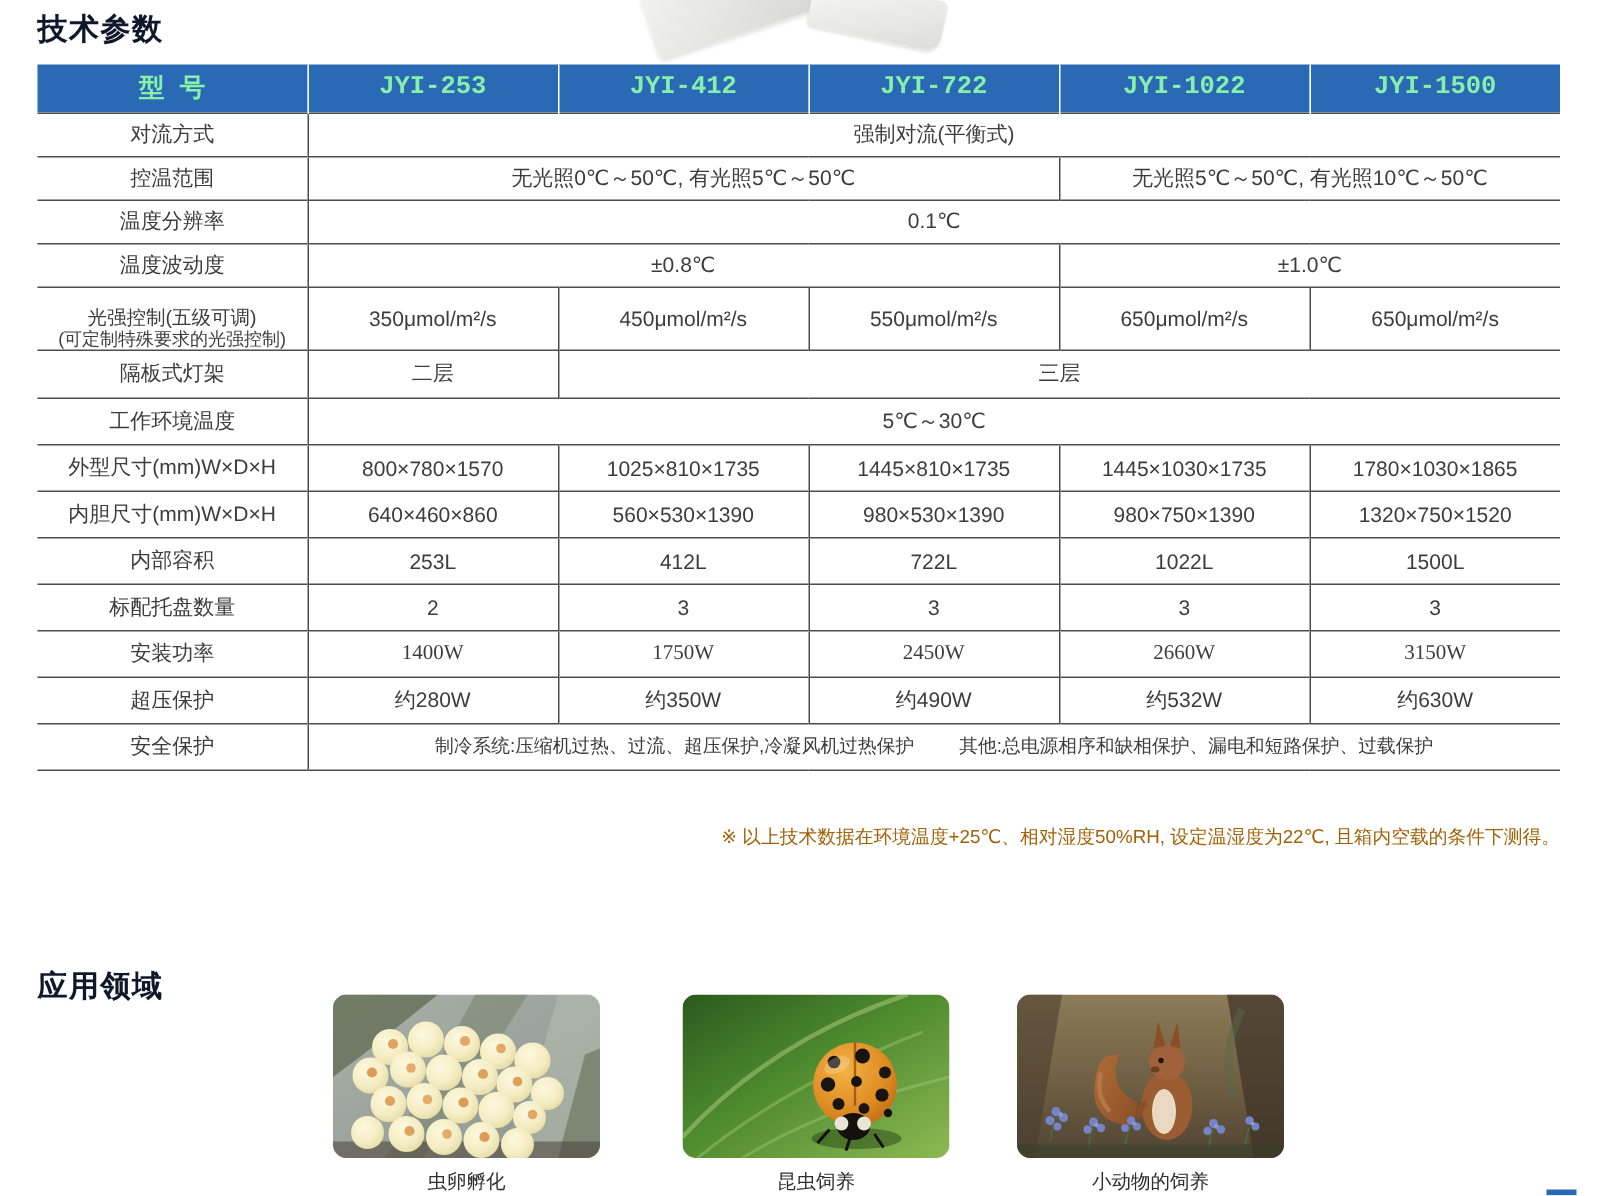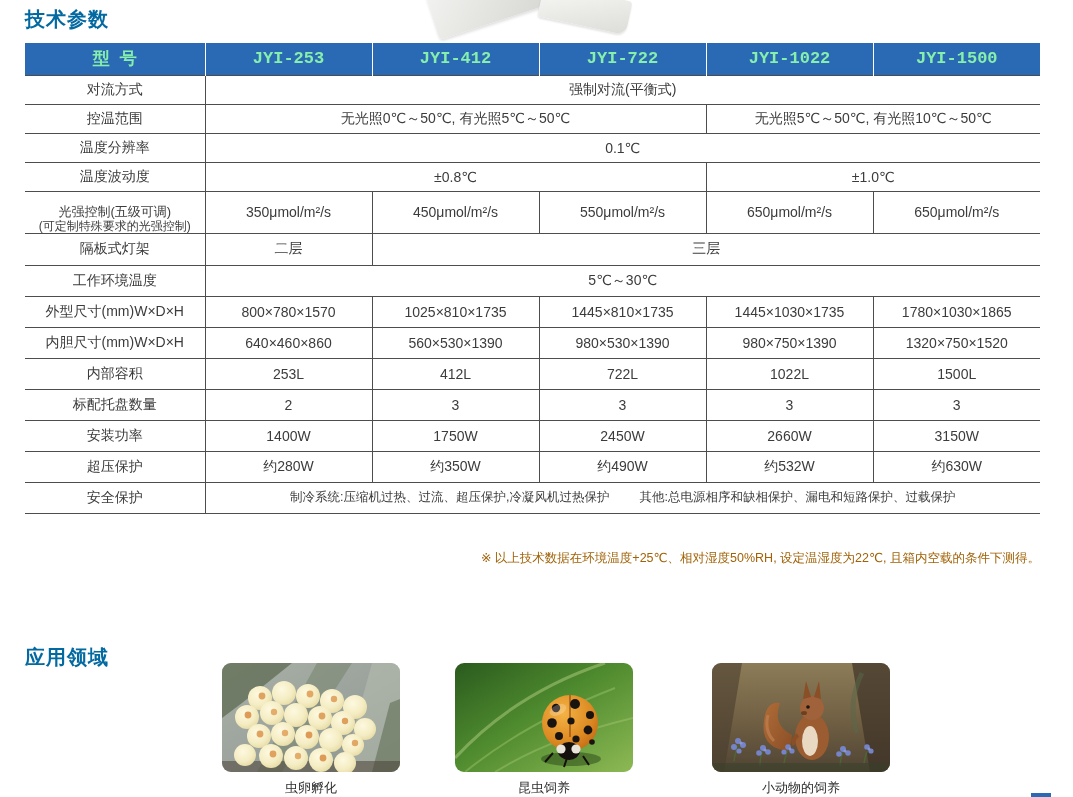--- a/index.html
+++ b/index.html
@@ -1,21 +1,21 @@
 <!DOCTYPE html>
 <html><head>
 <meta charset="utf-8">
 <style>
   * { margin:0; padding:0; box-sizing:border-box; }
   html,body { background:#ffffff; }
   body { font-family:"Liberation Sans","DejaVu Sans",sans-serif; color:#3c3c3c; }
   #page { position:relative; width:1073px; height:797px; background:#fff; overflow:hidden; }
 
   .sec-title { position:absolute; left:25px; font-size:20px; font-weight:bold;
-               color:#0369a1; letter-spacing:1px; }
+               color:#0f172a; letter-spacing:1px; }
   #tech-title { top:6px; }
   #apps-title { top:644px; }
 
   
   #frag { position:absolute; left:420px; top:-22px; width:230px; height:50px; }
   #frag .f1 { position:absolute; left:10px; top:0; width:110px; height:46px;
               background:linear-gradient(135deg,#f2f2f0,#d8d8d4); transform:rotate(-18deg);
               border-radius:4px; box-shadow:0 2px 3px rgba(0,0,0,.12); }
   #frag .f2 { position:absolute; left:120px; top:14px; width:90px; height:34px;
               background:linear-gradient(160deg,#fafaf8,#dcdcd8); transform:rotate(12deg);
@@ -37,21 +37,21 @@
   td.small-cell { font-size:12.5px; }
   .gap2 { display:inline-block; width:30px; }
 
   #footnote { position:absolute; left:25px; top:550px; width:1015px; text-align:right;
               font-size:12.5px; color:#a16207; }
 
   
   .app-fig { position:absolute; top:663px; width:178px; }
   .app-photo { width:178px; height:109px; border-radius:9px; overflow:hidden; display:block; }
   .app-cap { margin-top:7px; text-align:center; font-size:13px; color:#2e2e2e; }
-  #fig-0 { left:222px; } #fig-1 { left:455px; } #fig-2 { left:712px; }
+  #fig-0 { left:222px; } #fig-1 { left:455px; } #fig-2 { left:678px; }
 
   #footer-bar { position:absolute; left:1031px; top:793px; width:20px; height:4px;
                 background:#2a69b4; }
 </style>
 </head>
 <body>
 
 <div id="page">
 
   <div class="sec-title" id="tech-title">技术参数</div>
@@ -146,21 +146,21 @@
             <td colspan="1">1500L</td>
           </tr>
           <tr style="height: 31px;">
             <td class="lbl">标配托盘数量</td>
             <td colspan="1">2</td>
             <td colspan="1">3</td>
             <td colspan="1">3</td>
             <td colspan="1">3</td>
             <td colspan="1">3</td>
           </tr>
-          <tr style="height: 31px;">
+          <tr style="height: 31px; font-family: Liberation Serif, serif;">
             <td class="lbl">安装功率</td>
             <td colspan="1">1400W</td>
             <td colspan="1">1750W</td>
             <td colspan="1">2450W</td>
             <td colspan="1">2660W</td>
             <td colspan="1">3150W</td>
           </tr>
           <tr style="height: 31px;">
             <td class="lbl">超压保护</td>
             <td colspan="1">约280W</td>

